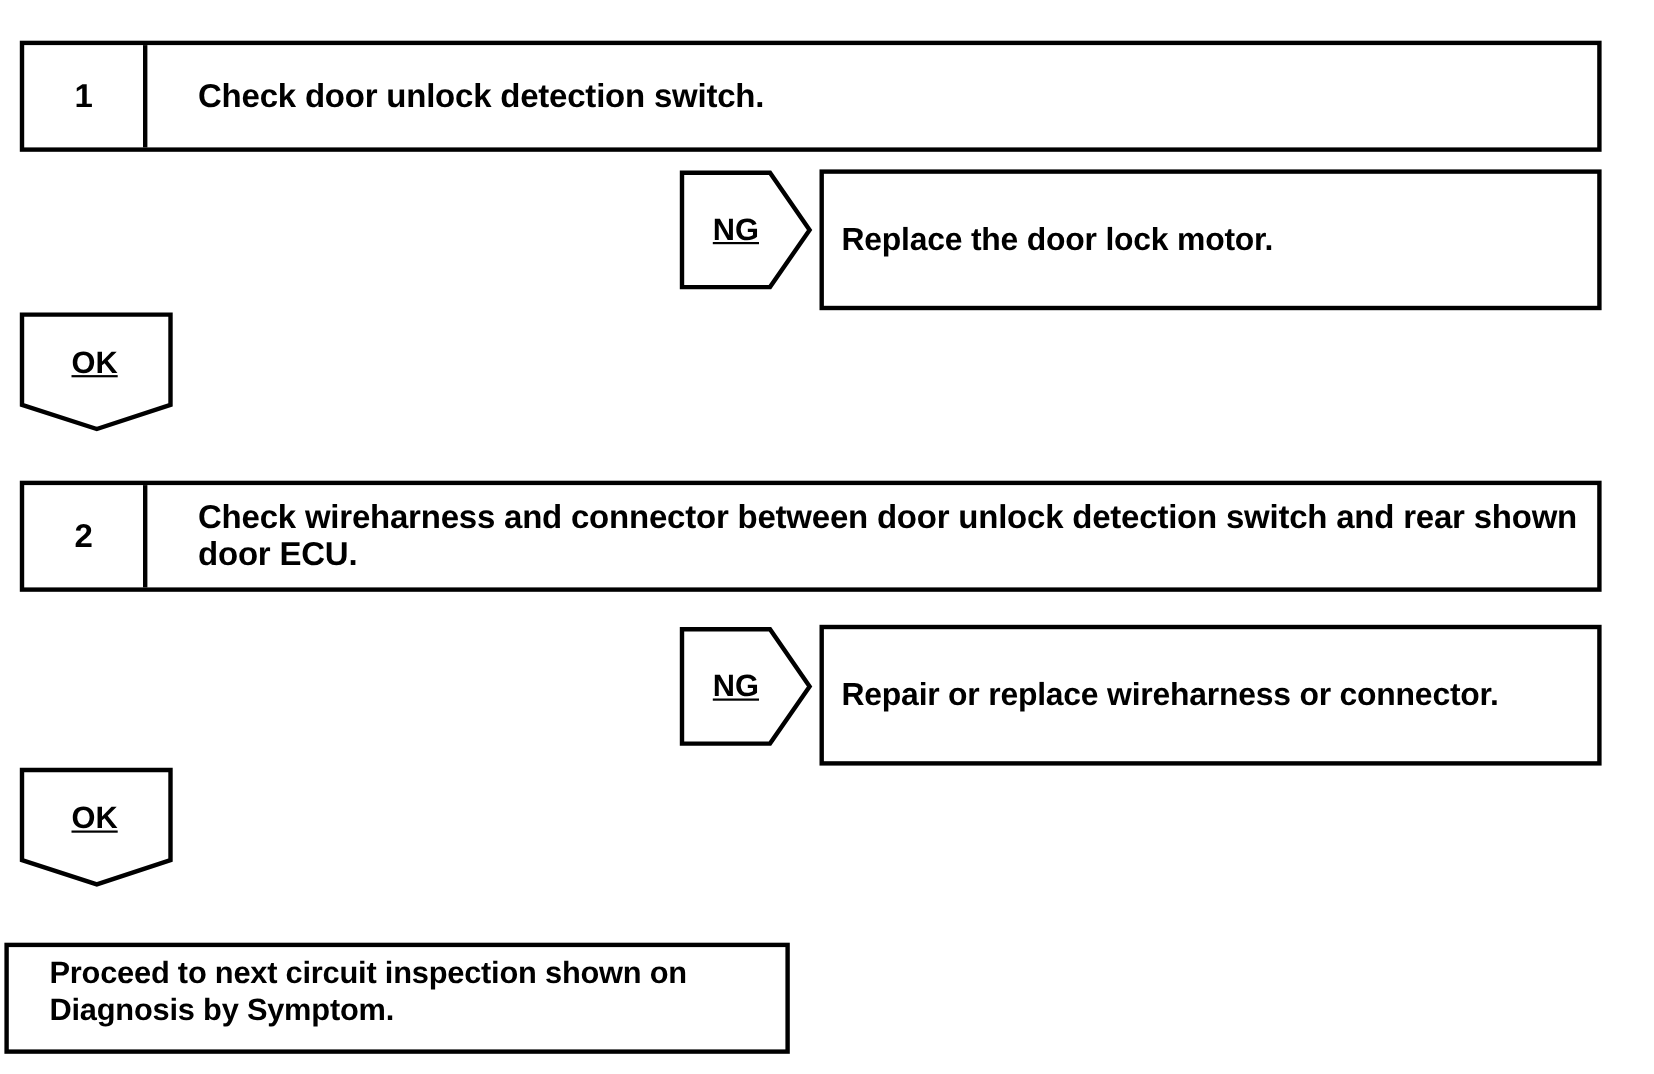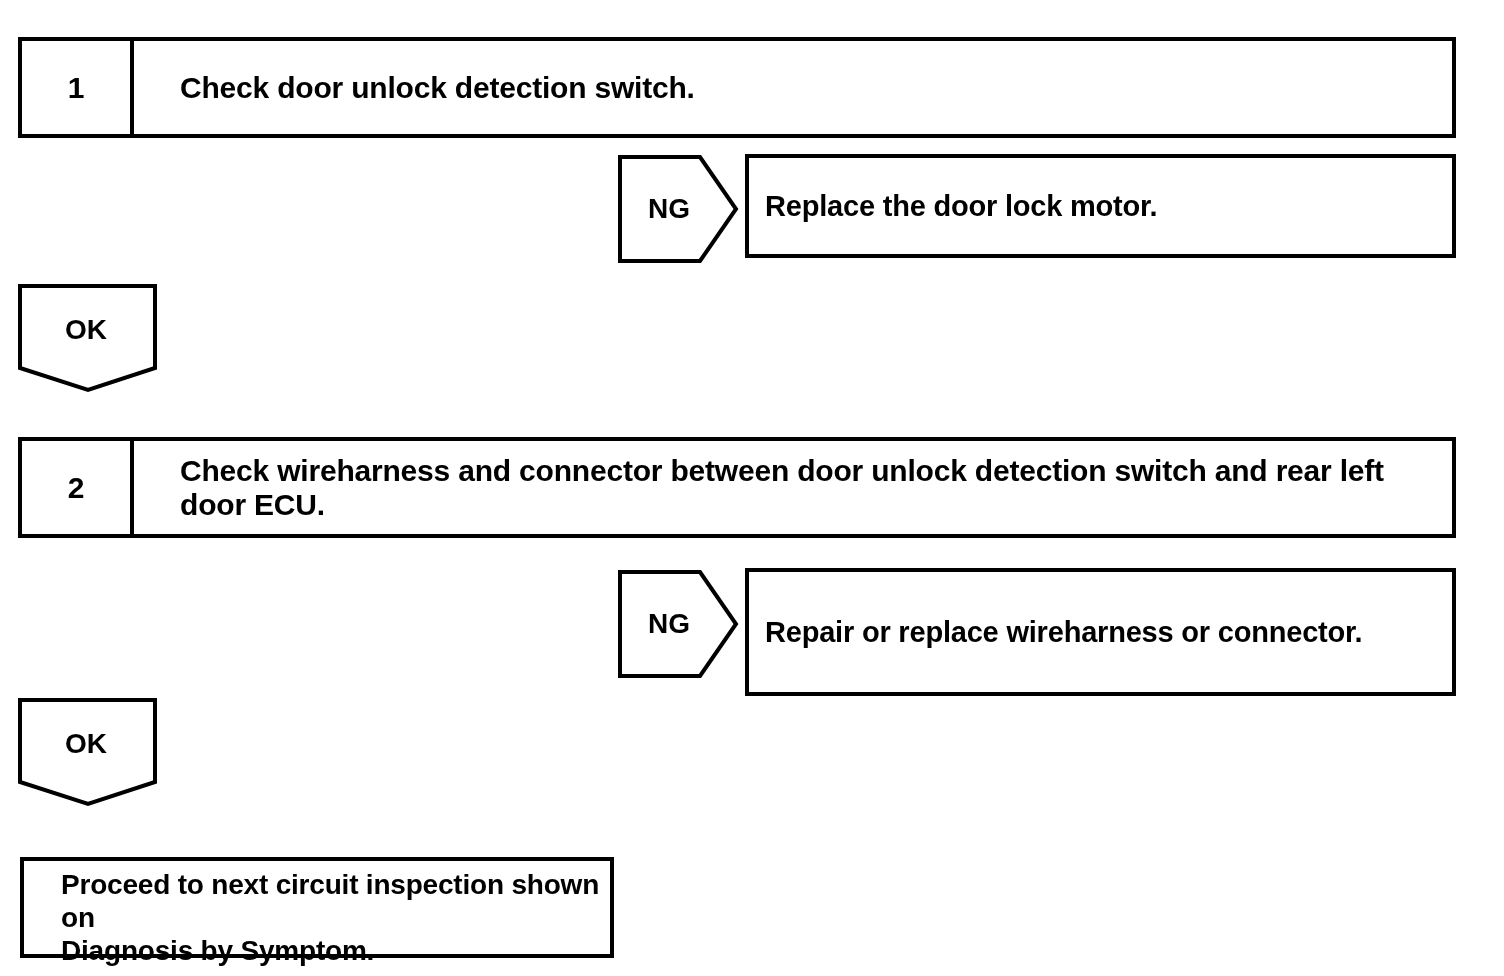--- a/index.html
+++ b/index.html
@@ -101,20 +101,21 @@
   .pent svg {
     display: block;
     overflow: visible;
   }
   .pent-label {
     position: absolute;
     font-size: 28px;
     font-weight: bold;
     color: #000000;
     line-height: 1;
+    text-decoration: underline;
   }
 </style>
 </head>
 <body>
 
 <div id="canvas">
 
   <div class="step-box" style="left:18px; top:37px; width:1438px; height:101px;">
     <div class="step-num-cell">
       <span class="step-num">1</span>
@@ -124,37 +125,37 @@
     </div>
   </div>
 
   <div class="pent" style="left:618px; top:155px; width:120px; height:108px;">
     <svg width="120" height="108" viewBox="0 0 120 108">
       <polygon points="2,2 82,2 118,54 82,106 2,106" fill="#ffffff" stroke="#000000" stroke-width="4" stroke-linejoin="miter"></polygon>
     </svg>
     <span class="pent-label" style="left:30px; top:40px;">NG</span>
   </div>
 
-  <div class="result-box" style="left:745px; top:154px; width:711px; height:104px;">
+  <div class="result-box" style="left:745px; top:154px; width:711px; height:128px;">
     <span class="result-text">Replace the door lock motor.</span>
   </div>
 
   <div class="pent" style="left:18px; top:284px; width:140px; height:110px;">
     <svg width="140" height="110" viewBox="0 0 140 110">
       <polygon points="2,2 137,2 137,84 70,106 2,84" fill="#ffffff" stroke="#000000" stroke-width="4" stroke-linejoin="miter"></polygon>
     </svg>
     <span class="pent-label" style="left:47px; top:32px;">OK</span>
   </div>
 
   <div class="step-box" style="left:18px; top:437px; width:1438px; height:101px;">
     <div class="step-num-cell">
       <span class="step-num">2</span>
     </div>
     <div class="step-text-cell">
-      <span class="step-text">Check wireharness and connector between door unlock detection switch and rear left door ECU.</span>
+      <span class="step-text">Check wireharness and connector between door unlock detection switch and rear shown door ECU.</span>
     </div>
   </div>
 
   <div class="pent" style="left:618px; top:570px; width:120px; height:108px;">
     <svg width="120" height="108" viewBox="0 0 120 108">
       <polygon points="2,2 82,2 118,54 82,106 2,106" fill="#ffffff" stroke="#000000" stroke-width="4" stroke-linejoin="miter"></polygon>
     </svg>
     <span class="pent-label" style="left:30px; top:40px;">NG</span>
   </div>
 
@@ -162,18 +163,18 @@
     <span class="result-text">Repair or replace wireharness or connector.</span>
   </div>
 
   <div class="pent" style="left:18px; top:698px; width:140px; height:110px;">
     <svg width="140" height="110" viewBox="0 0 140 110">
       <polygon points="2,2 137,2 137,84 70,106 2,84" fill="#ffffff" stroke="#000000" stroke-width="4" stroke-linejoin="miter"></polygon>
     </svg>
     <span class="pent-label" style="left:47px; top:32px;">OK</span>
   </div>
 
-  <div class="terminal-box" style="left:20px; top:857px; width:594px; height:101px;">
+  <div class="terminal-box" style="left:4px; top:857px; width:714px; height:101px;">
     <div class="terminal-text">Proceed to next circuit inspection shown on
 Diagnosis by Symptom.</div>
   </div>
 
 </div>
 
 </body></html>

